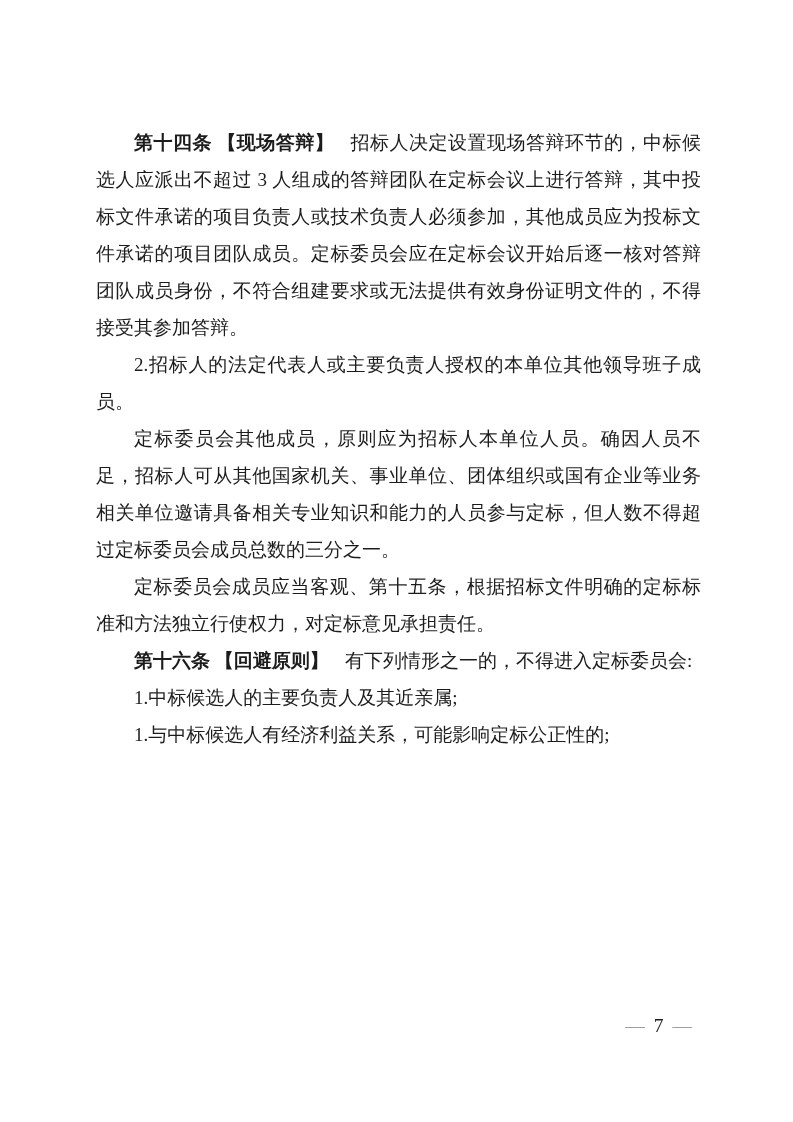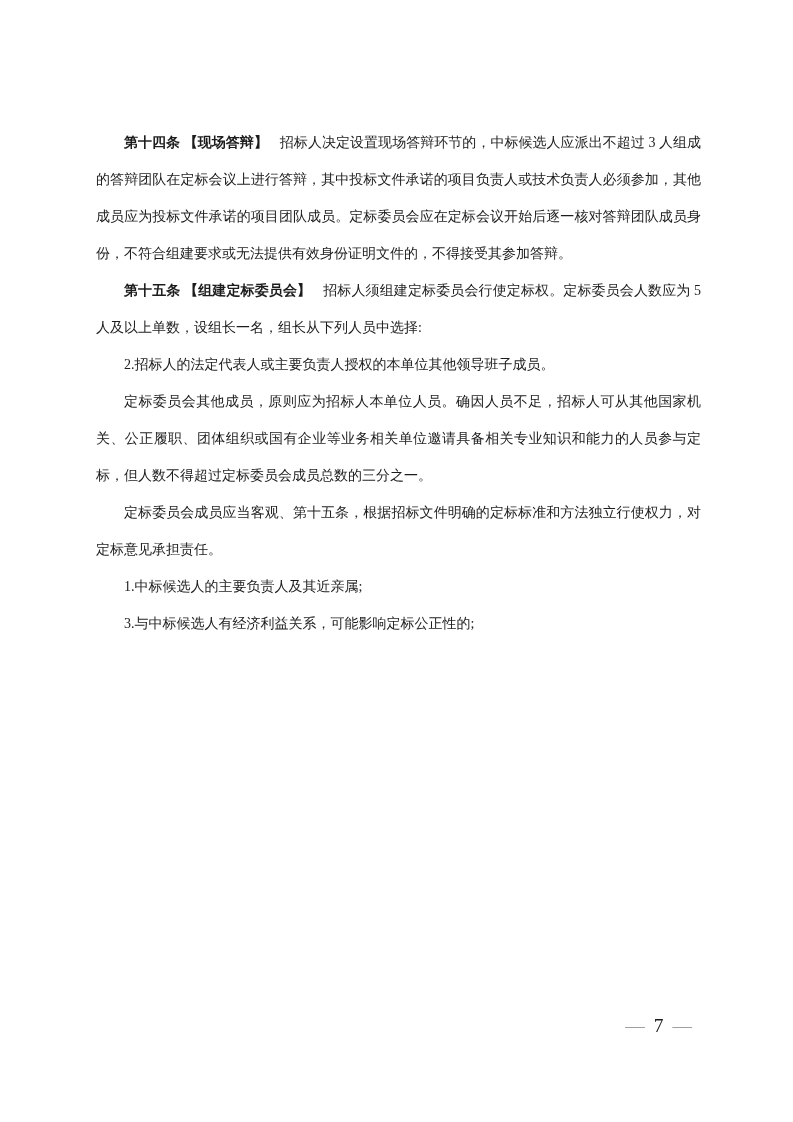--- a/index.html
+++ b/index.html
@@ -14,21 +14,21 @@
     background: #ffffff;
     font-family: "Liberation Serif", "DejaVu Serif", serif;
     color: #1c1c1c;
     overflow: hidden;
   }
   .text-block {
     position: absolute;
     left: 96px;
     top: 124px;
     width: 605px;
-    font-size: 14px;
+    font-size: 19px;
     line-height: 37px;
     text-align: justify;
     text-justify: inter-ideograph;
   }
   p.para {
     margin: 0;
     padding: 0;
     text-indent: 2em;
   }
   .article-heading {
@@ -54,31 +54,31 @@
 </head>
 <body>
 
 <div class="page">
 
   <div class="text-block">
 
     <p class="para"><span class="article-heading">第十四条 【现场答辩】</span><span>招标人决定设置现场答辩环节的，中标候选人应派出不超过 3 人组成的答辩团队在定标会议上进行答辩，其中投标文件承诺的项目负责人或技术负责人必须参加，其他成员应为投标文件承诺的项目团队成员。定标委员会应在定标会议开始后逐一核对答辩团队成员身份，不符合组建要求或无法提供有效身份证明文件的，不得接受其参加答辩。</span></p>
 
 
-    <p class="para"><span class="article-heading">第十五条 【组建定标委员会】</span><span>招标人须组建定标委员会行使定标权。定标委员会人数应为 5 人及以上单数，设组长一名，组长从下列人员中选择:</span></p>
 
 
     <p class="para"><span>2.招标人的法定代表人或主要负责人授权的本单位其他领导班子成员。</span></p>
 
-    <p class="para"><span>定标委员会其他成员，原则应为招标人本单位人员。确因人员不足，招标人可从其他国家机关、公正履职、团体组织或国有企业等业务相关单位邀请具备相关专业知识和能力的人员参与定标，但人数不得超过定标委员会成员总数的三分之一。</span></p>
+    <p class="para"><span>定标委员会其他成员，原则应为招标人本单位人员。确因人员不足，招标人可从其他国家机关、事业单位、团体组织或国有企业等业务相关单位邀请具备相关专业知识和能力的人员参与定标，但人数不得超过定标委员会成员总数的三分之一。</span></p>
 
     <p class="para"><span>定标委员会成员应当客观、第十五条，根据招标文件明确的定标标准和方法独立行使权力，对定标意见承担责任。</span></p>
 
+    <p class="para"><span class="article-heading">第十六条 【回避原则】</span><span>有下列情形之一的，不得进入定标委员会:</span></p>
 
     <p class="para"><span>1.中标候选人的主要负责人及其近亲属;</span></p>
 
-    <p class="para"><span>3.与中标候选人有经济利益关系，可能影响定标公正性的;</span></p>
+    <p class="para"><span>1.与中标候选人有经济利益关系，可能影响定标公正性的;</span></p>
 
   </div>
 
   <div class="page-number"><span class="dash">—</span><span class="num">7</span><span class="dash">—</span></div>
 
 </div>
 
 </body></html>

